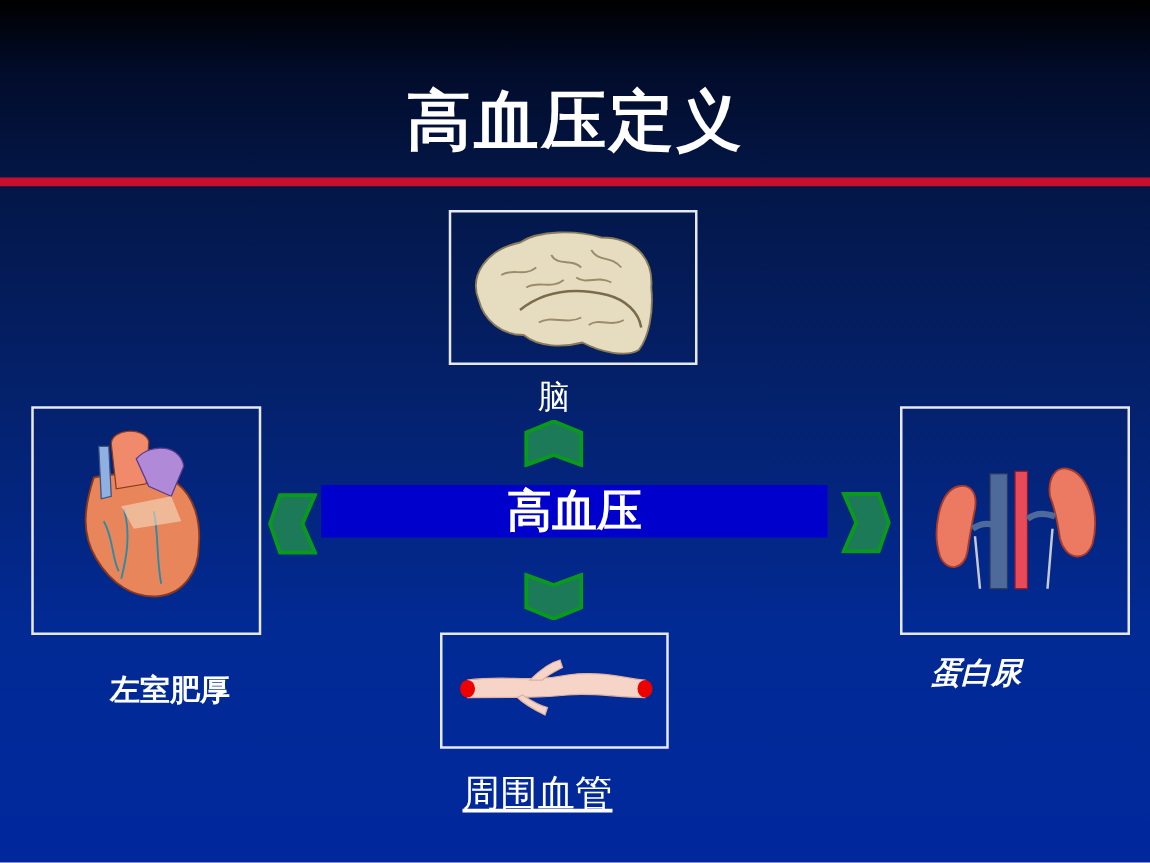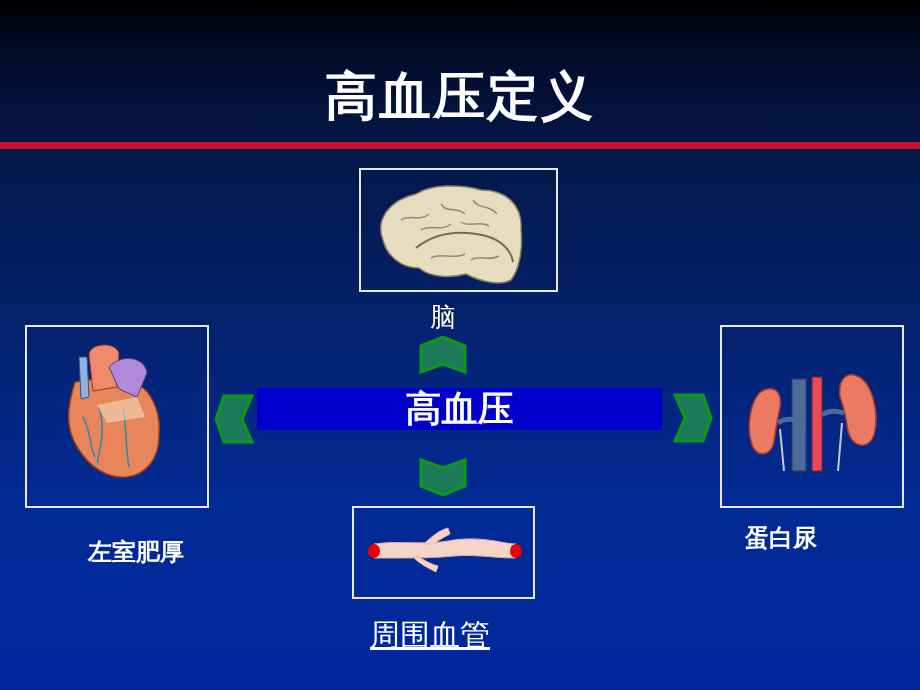--- a/index.html
+++ b/index.html
@@ -61,21 +61,21 @@
 <div class="abs panel" style="left:720px;top:325px;width:184px;height:183px;">
   <svg width="180" height="179" viewBox="0 0 180 179">
     <path d="M45 62 C28 66 24 100 30 118 C36 132 50 128 52 114 C54 100 56 90 58 80 C60 68 55 60 45 62 Z" fill="#ec7a62" stroke="#a83a2a" stroke-width="1.5"></path>
     <path d="M132 48 C150 52 158 86 152 108 C146 124 130 120 126 104 C124 90 122 80 118 70 C116 56 122 46 132 48 Z" fill="#ec7a62" stroke="#a83a2a" stroke-width="1.5"></path>
     <rect x="70" y="52" width="14" height="92" fill="#4e6a9a" stroke="#2a3a5a" stroke-width="1"></rect>
     <rect x="90" y="50" width="10" height="94" fill="#e84a5a" stroke="#8a1a2a" stroke-width="1"></rect>
     <path d="M56 96 C64 90 72 92 78 94 M100 88 C108 82 116 84 122 86" fill="none" stroke="#4e6a9a" stroke-width="5"></path>
     <path d="M58 102 L62 144 M120 96 L116 144" fill="none" stroke="#c8c8d0" stroke-width="2"></path>
   </svg>
 </div>
-<div class="abs label" style="left:745px;top:522px;">蛋白尿</div>
+<div class="abs label" style="left:745px;top:522px;font-style:italic;">蛋白尿</div>
 
 <svg class="abs" style="left:419px;top:458px;" width="48" height="38" viewBox="0 0 48 38">
   <polygon points="2,2 24,10 46,2 46,28 24,37 2,28" fill="#1c7a58" stroke="#0a9a1a" stroke-width="3"></polygon>
 </svg>
 
 <div class="abs panel" style="left:352px;top:506px;width:183px;height:93px;">
   <svg width="179" height="89" viewBox="0 0 179 89">
     <path d="M20 36 C50 32 70 38 100 32 C130 28 150 36 162 36 L162 50 C140 50 120 46 100 48 C80 50 60 50 20 50 Z" fill="#f6d4c8" stroke="#e0b0a0" stroke-width="1"></path>
     <path d="M70 36 C78 28 86 22 94 20 L96 26 C88 30 82 34 80 36 Z" fill="#f6d4c8" stroke="#e0b0a0" stroke-width="1"></path>
     <path d="M64 48 C70 52 76 56 84 58 L82 64 C74 60 66 56 60 50 Z" fill="#f6d4c8" stroke="#e0b0a0" stroke-width="1"></path>

